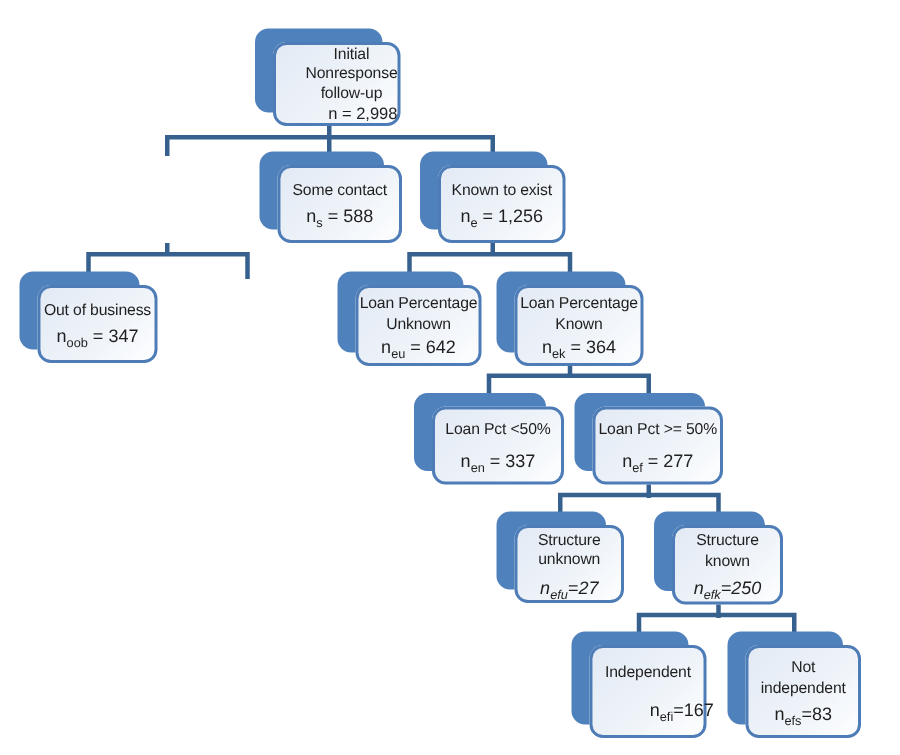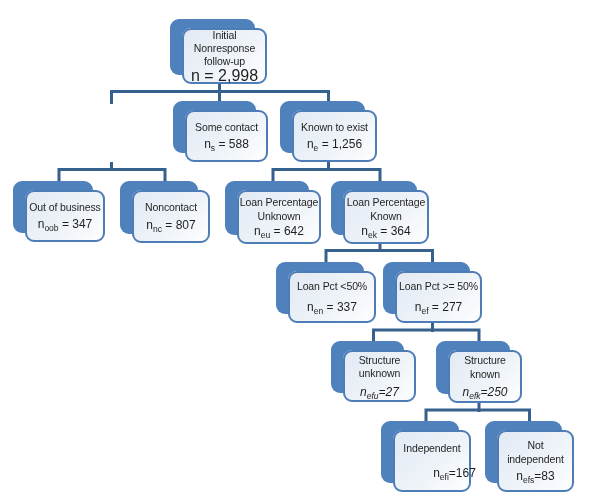--- a/index.html
+++ b/index.html
@@ -38,23 +38,23 @@
     white-space: pre;
   }
   .stat {
     font-size: 12px;
     line-height: 13px;
     margin-top: 4px;
     white-space: pre;
   }
   .stat sub { font-size: 8.5px; line-height: 0; }
 
-  .n0  { left: 182px; top: 28px;  width: 85px; height: 56px; }
+  .n0  { left: 182px; top: 28px;  width: 85px; height: 56px; align-items: flex-end; }
   .n0 .title { line-height: 13px; }
-  .n0 .stat  { margin-top: 1px; font-size: 16px; }
+  .n0 .stat  { margin-top: 1px; font-size: 11px; }
   .n1  { left: 77px;  top: 110px; width: 81px; height: 52px; }
   .n2  { left: 185px; top: 110px; width: 83px; height: 52px; }
   .n3  { left: 292px; top: 110px; width: 85px; height: 52px; }
   .n4  { left: 25px;  top: 190px; width: 80px; height: 52px; }
   .n5  { left: 132px; top: 190px; width: 78px; height: 53px; }
   .n6  { left: 237px; top: 190px; width: 84px; height: 54px; }
   .n6 .stat, .n7 .stat { margin-top: 2px; }
   .n7  { left: 343px; top: 190px; width: 86px; height: 54px; }
   .n8  { left: 288px; top: 271px; width: 88px; height: 52px; }
   .n8 .stat, .n9 .stat { margin-top: 7px; }
@@ -96,24 +96,20 @@
   <div class="node n3">
     <div class="title">Known to exist</div>
     <div class="stat"><span>n</span><sub>e</sub><span> = 1,256</span></div>
   </div>
 
   <div class="node n4">
     <div class="title">Out of business</div>
     <div class="stat"><span>n</span><sub>oob</sub><span> = 347</span></div>
   </div>
 
-  <div class="node n5">
-    <div class="title">Noncontact</div>
-    <div class="stat"><span>n</span><sub>nc</sub><span> = 807</span></div>
-  </div>
 
   <div class="node n6">
     <div class="title">Loan Percentage
 Unknown</div>
     <div class="stat"><span>n</span><sub>eu</sub><span> = 642</span></div>
   </div>
 
   <div class="node n7">
     <div class="title">Loan Percentage
 Known</div>

